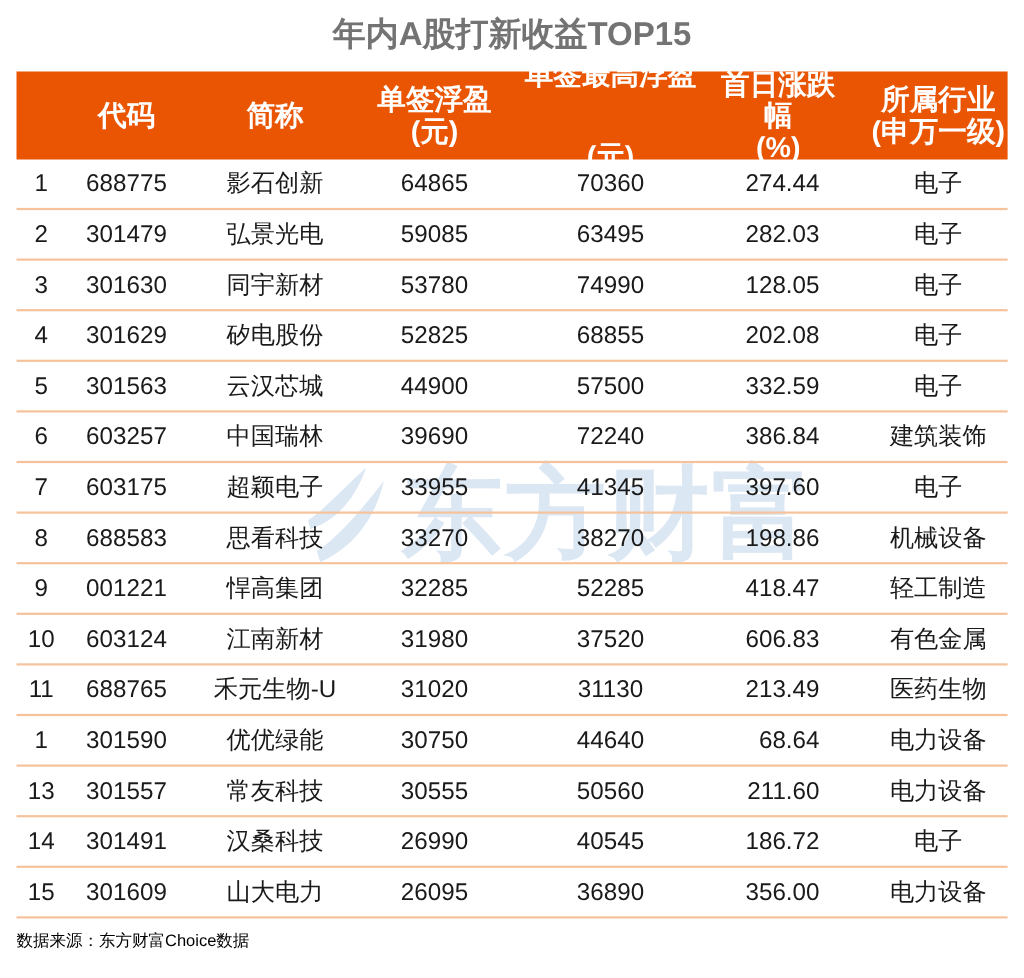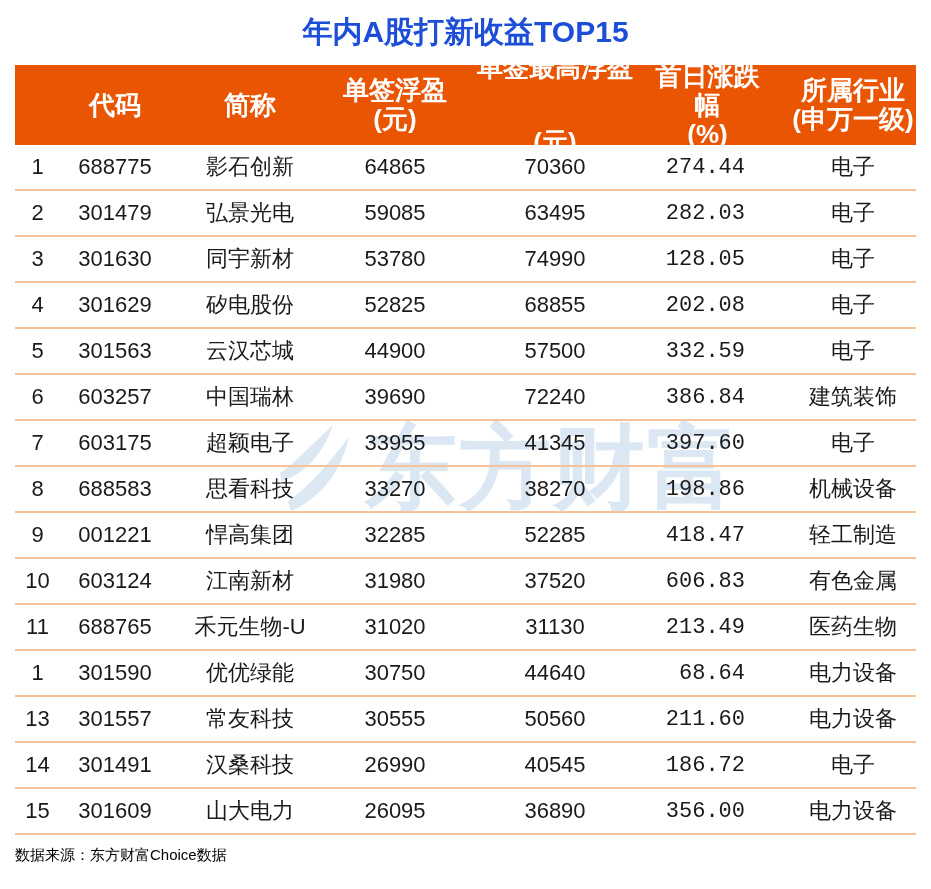--- a/index.html
+++ b/index.html
@@ -6,21 +6,21 @@
   body{
     width:931px;height:889px;overflow:hidden;
     background:var(--page-bg,#ffffff);
     color:var(--body-text,#111111);
     font-family:"Liberation Sans","DejaVu Sans",sans-serif;
   }
   .page-title{
     margin:12px 17px 0;
     text-align:center;
     font-size:30px;font-weight:700;line-height:40px;
-    color:#1d4ed8;
+    color:#737373;
   }
   .table-wrap{position:relative;margin:13px 15px 0;}
   .thead{
     position:relative;z-index:2;
     display:flex;align-items:center;
     height:80px;
     background:var(--header-bg,#ea5504);
     color:var(--header-text,#ffffff);
     font-size:26px;font-weight:700;line-height:29px;text-align:center;
   }
@@ -31,21 +31,21 @@
     height:44px;border-bottom:2px solid var(--row-divider,#f6c29b);
     font-size:22px;text-align:center;background:transparent;
   }
   .cell{white-space:nowrap;}
   .col-rank{width:45px;}
   .col-code{width:110px;}
   .col-name{width:160px;}
   .col-profit{width:130px;}
   .col-max{width:190px;gap:46px;}
   .col-change{width:140px;box-sizing:border-box;}
-  .trow .col-change{text-align:right;padding-right:45px;font-family:Liberation Mono, monospace;}
+  .trow .col-change{text-align:right;padding-right:45px;}
   .thead .col-change{padding-right:25px;}
   .col-industry{flex:1;}
   .watermark{
     position:absolute;z-index:0;top:356px;left:264px;
     display:flex;align-items:flex-start;gap:12px;
     color:var(--watermark,#dce7f4);
     pointer-events:none;user-select:none;
   }
   .watermark-text{font-size:92px;font-weight:700;line-height:1;letter-spacing:2px;}
   .source-note{margin:11px 0 0 15px;font-size:15px;color:#000;}

